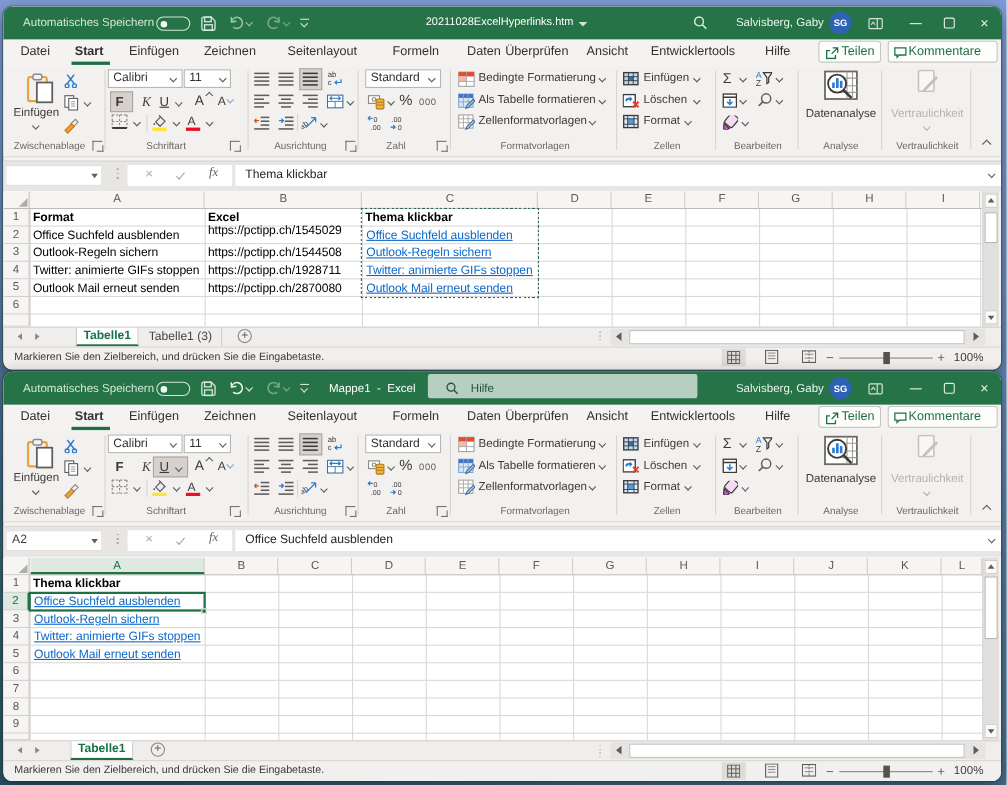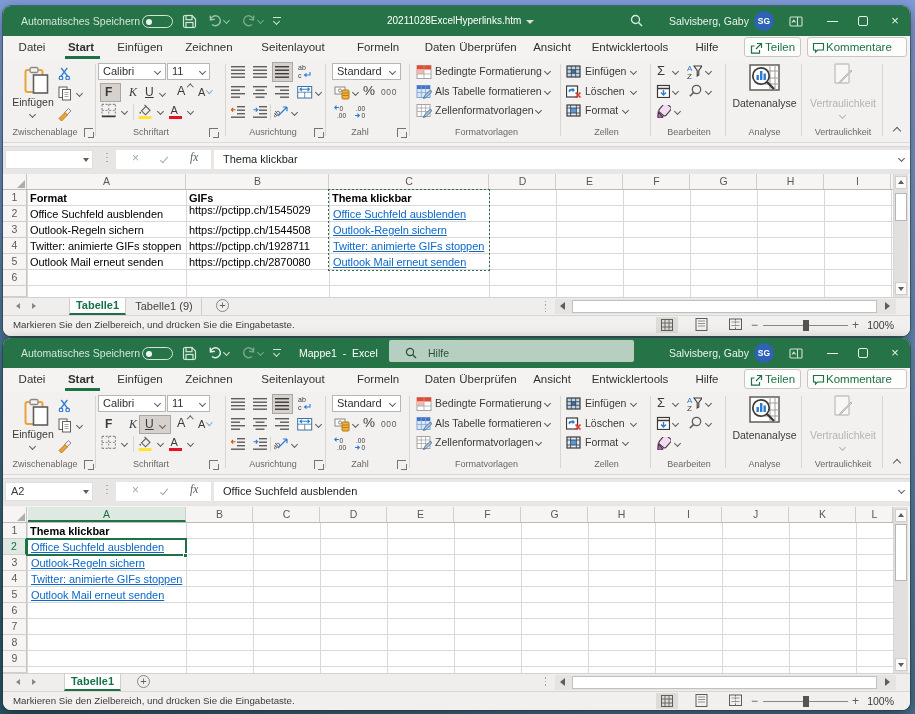--- a/index.html
+++ b/index.html
@@ -394,21 +394,21 @@
       <div class="a ghead" style="left:0;top:0;width:24px;height:15px;border-right:1px solid #c6c4c2"></div>
       <span class="a tri" style="left:14px;top:6px;border-left:8px solid transparent;border-bottom:8px solid #b0aeac"></span>
       <div class="a ghead" style="left:0;top:16px;width:24px;height:16px;line-height:15px;border-right:1px solid #c6c4c2;border-bottom:1px solid #d0cecb;background:#f6f5f4">1</div>
       <div class="a ghead" style="left:0;top:32px;width:24px;height:16px;line-height:15px;border-right:1px solid #c6c4c2;border-bottom:1px solid #d0cecb;background:#f6f5f4">2</div>
       <div class="a ghead" style="left:0;top:48px;width:24px;height:16px;line-height:15px;border-right:1px solid #c6c4c2;border-bottom:1px solid #d0cecb;background:#f6f5f4">3</div>
       <div class="a ghead" style="left:0;top:64px;width:24px;height:16px;line-height:15px;border-right:1px solid #c6c4c2;border-bottom:1px solid #d0cecb;background:#f6f5f4">4</div>
       <div class="a ghead" style="left:0;top:80px;width:24px;height:16px;line-height:15px;border-right:1px solid #c6c4c2;border-bottom:1px solid #d0cecb;background:#f6f5f4">5</div>
       <div class="a ghead" style="left:0;top:96px;width:24px;height:16px;line-height:15px;border-right:1px solid #c6c4c2;border-bottom:1px solid #d0cecb;background:#f6f5f4">6</div>
       <div class="a ghead" style="left:0;top:112px;width:24px;height:11px;line-height:15px;border-right:1px solid #c6c4c2;border-bottom:1px solid #d0cecb;background:#f6f5f4"></div>
       <div class="a cellt" style="left:27px;top:16px;font-weight:bold;">Format</div>
-      <div class="a cellt" style="left:186px;top:16px;font-weight:bold;">GIFs</div>
+      <div class="a cellt" style="left:186px;top:16px;font-weight:bold;">Excel</div>
       <div class="a cellt" style="left:329px;top:16px;font-weight:bold;">Thema klickbar</div>
       <div class="a cellt" style="left:27px;top:32px;">Office Suchfeld ausblenden</div>
       <div class="a cellt" style="left:186px;top:28px;">https://pctipp.ch/1545029</div>
       <div class="a cellt lnk" style="left:330px;top:32px;">Office Suchfeld ausblenden</div>
       <div class="a cellt" style="left:27px;top:48px;">Outlook-Regeln sichern</div>
       <div class="a cellt" style="left:186px;top:48px;text-align:center;">https://pctipp.ch/1544508</div>
       <div class="a cellt lnk" style="left:330px;top:48px;">Outlook-Regeln sichern</div>
       <div class="a cellt" style="left:27px;top:64px;">Twitter: animierte GIFs stoppen</div>
       <div class="a cellt" style="left:186px;top:64px;">https://pctipp.ch/1928711</div>
       <div class="a cellt lnk" style="left:330px;top:64px;">Twitter: animierte GIFs stoppen</div>
@@ -424,21 +424,21 @@
       <div class="a" style="left:1px;top:2px;width:12px;height:13px;background:#fafaf9;border:1px solid #d0cecb"></div>
       <span class="a tri" style="left:4px;top:6px;border-left:3.5px solid transparent;border-right:3.5px solid transparent;border-bottom:4.5px solid #5f5d5b"></span>
       <div class="a" style="left:1px;top:19px;width:12px;height:28px;background:#fff;border:1px solid #b8b6b3"></div>
       <div class="a" style="left:1px;top:108px;width:12px;height:13px;background:#fafaf9;border:1px solid #d0cecb"></div>
       <span class="a tri" style="left:4px;top:113px;border-left:3.5px solid transparent;border-right:3.5px solid transparent;border-top:4.5px solid #5f5d5b"></span>
     </div>
     <div class="shtbar" style="top:291px;height:18px">
       <span class="a tri" style="left:13px;top:5px;border-top:3.5px solid transparent;border-bottom:3.5px solid transparent;border-right:4.5px solid #8a8886"></span>
       <span class="a tri" style="left:29px;top:5px;border-top:3.5px solid transparent;border-bottom:3.5px solid transparent;border-left:4.5px solid #8a8886"></span>
       <div class="a" style="left:66px;top:0;width:57px;height:17px;background:#fff;border-bottom:2px solid #1e7145;border-left:1px solid #d0cecb;border-right:1px solid #d0cecb;color:#157347;font-weight:bold;font-size:11px;text-align:center;line-height:15px">Tabelle1</div>
-      <div class="a" style="left:124px;top:0;width:75px;height:17px;border-right:1px solid #d0cecb;color:#444;font-size:11px;text-align:center;line-height:17px">Tabelle1 (9)</div>
+      <div class="a" style="left:124px;top:0;width:75px;height:17px;border-right:1px solid #d0cecb;color:#444;font-size:11px;text-align:center;line-height:17px">Tabelle1 (3)</div>
       <div class="a" style="left:213px;top:1px;width:13px;height:13px;border:1px solid #8a8886;border-radius:50%;color:#5f5d5b;font-size:11px;line-height:11px;text-align:center">+</div>
       <div class="a" style="left:542px;top:3px;width:1px;height:11px;background:repeating-linear-gradient(#a8a6a4 0 1.5px,transparent 1.5px 3.5px)"></div>
       <div class="a" style="left:552px;top:1px;width:341px;height:15px;background:#e6e4e2">
         <span class="a tri" style="left:5px;top:3px;border-top:4px solid transparent;border-bottom:4px solid transparent;border-right:5px solid #5f5d5b"></span>
         <div class="a" style="left:17px;top:0.5px;width:305px;height:13px;background:#fff;border:1px solid #c3c1bf"></div>
         <span class="a tri" style="left:330px;top:3px;border-top:4px solid transparent;border-bottom:4px solid transparent;border-left:5px solid #5f5d5b"></span>
       </div>
     </div>
     <div class="sbar" style="top:309px;height:21px">
       <div class="a" style="left:10px;top:3px">Markieren Sie den Zielbereich, und drücken Sie die Eingabetaste.</div>

